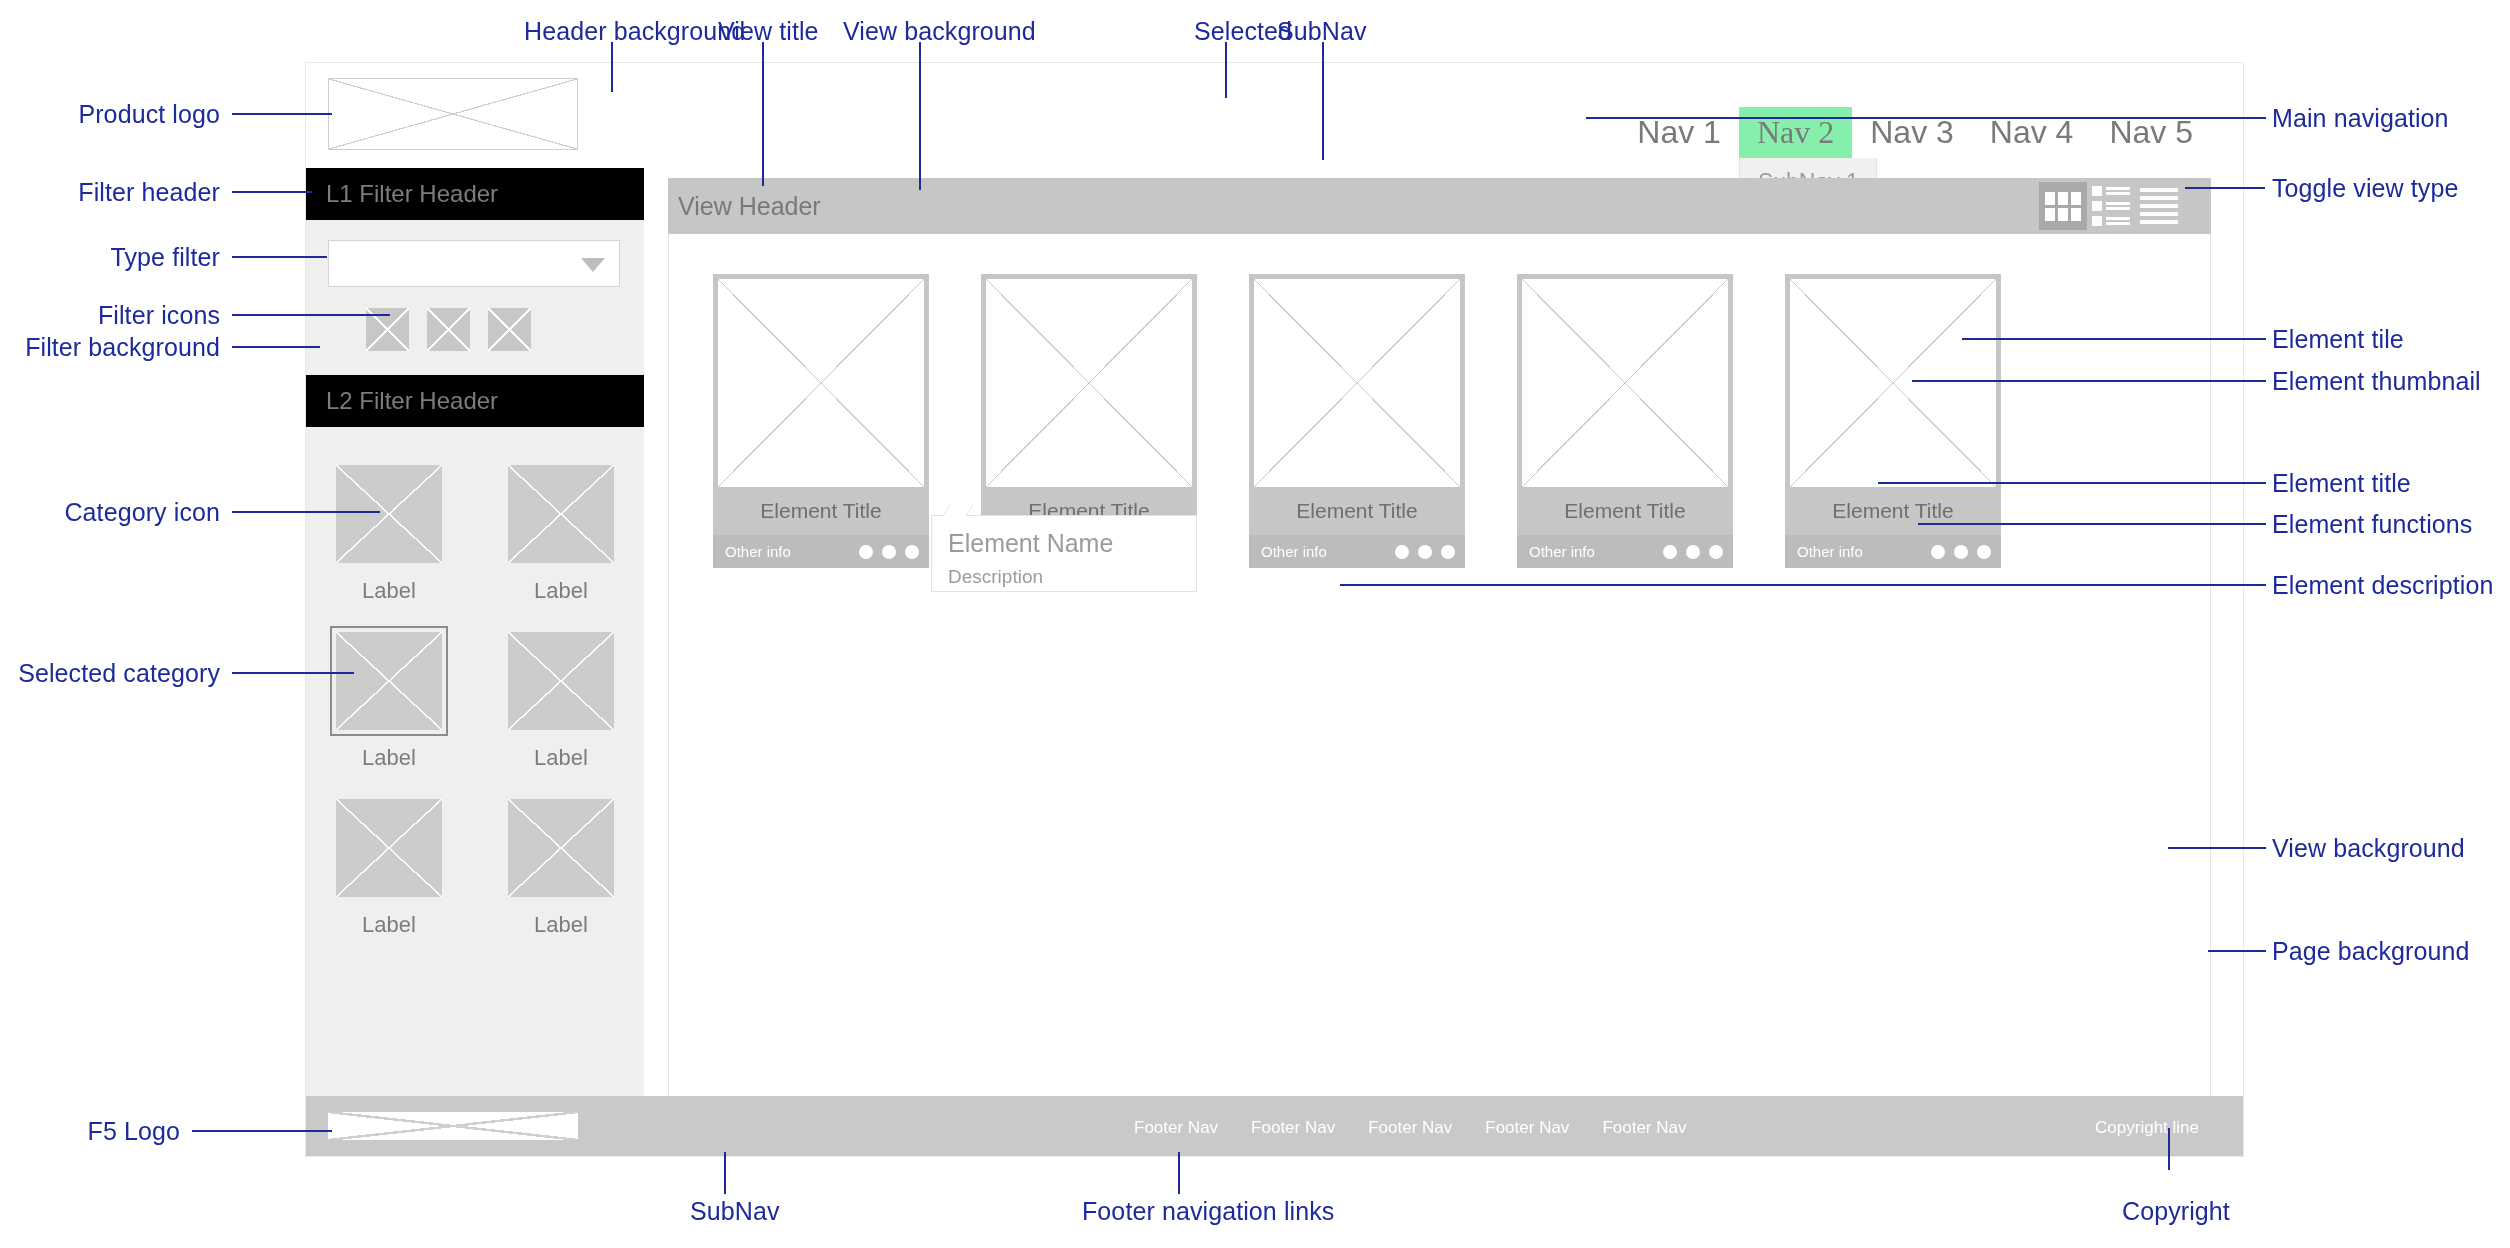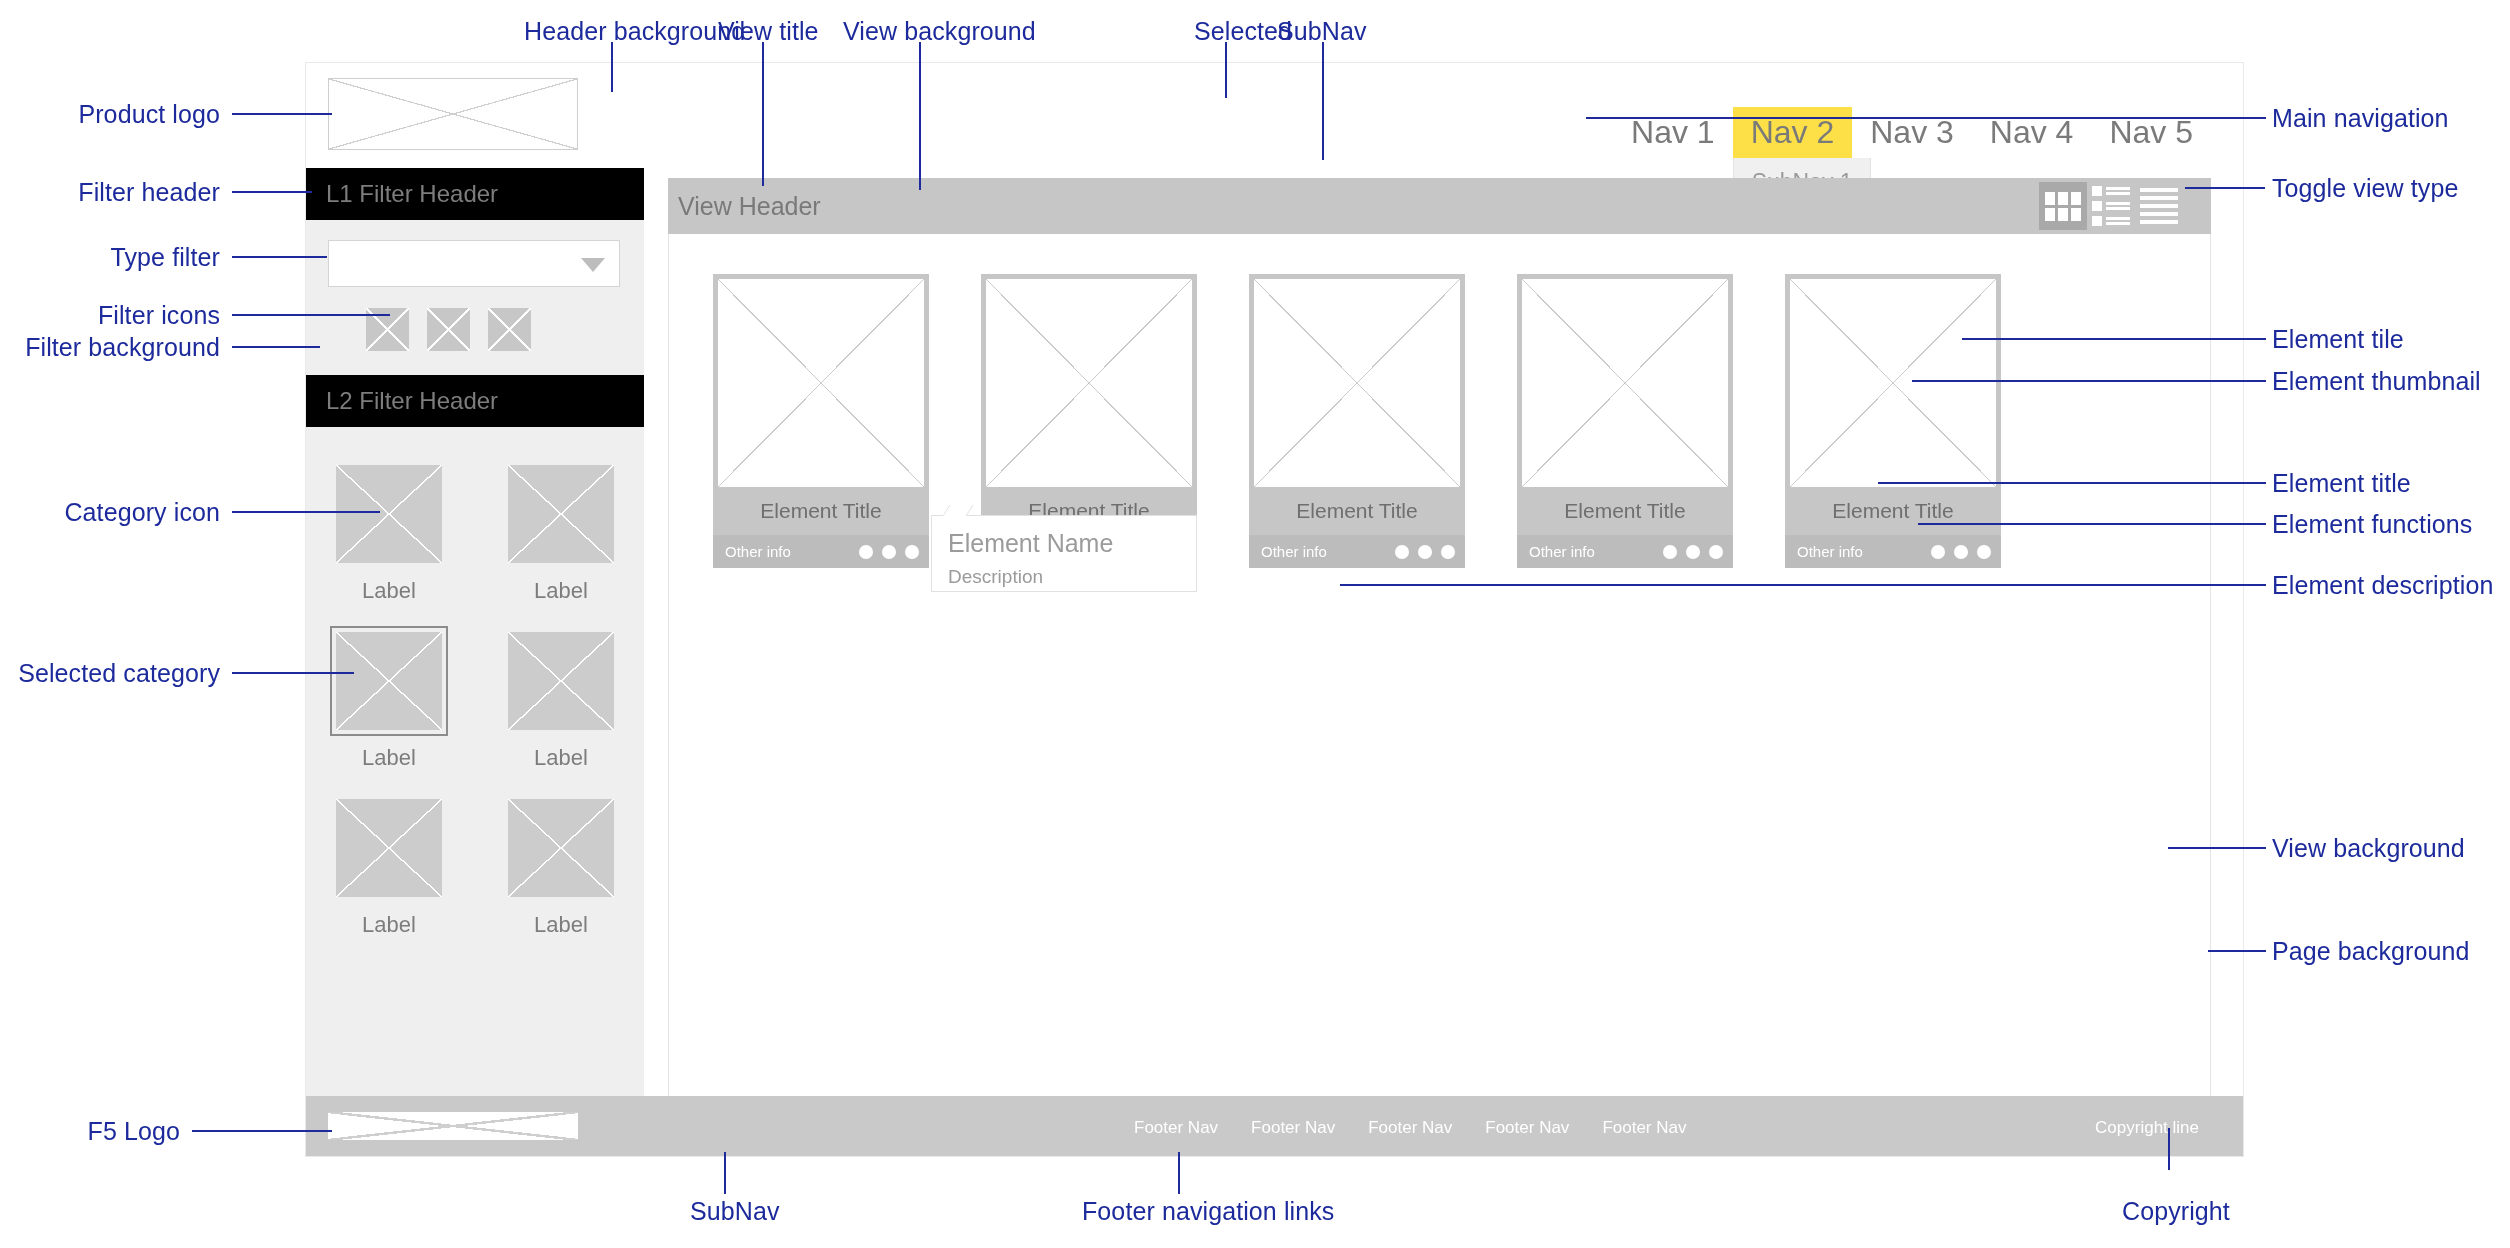--- a/index.html
+++ b/index.html
@@ -71,21 +71,22 @@
     align-items: flex-start;
     gap: 0px;
   }
   .nav-item {
     font-size: 32px;
     color: #7a7a7a;
     padding: 7px 18px;
     white-space: nowrap;
   }
   .nav-item.selected {
-    background: #fde047;
+    background: #86efac;
+    font-family: Liberation Serif, serif;
   }
   #nav2-wrap { position: relative; }
   #subnav {
     position: absolute;
     left: 0;
     top: 100%;
     width: 138px;
     background: #f0f0f0;
     border: 1px solid #e2e2e2;
     border-top: none;

